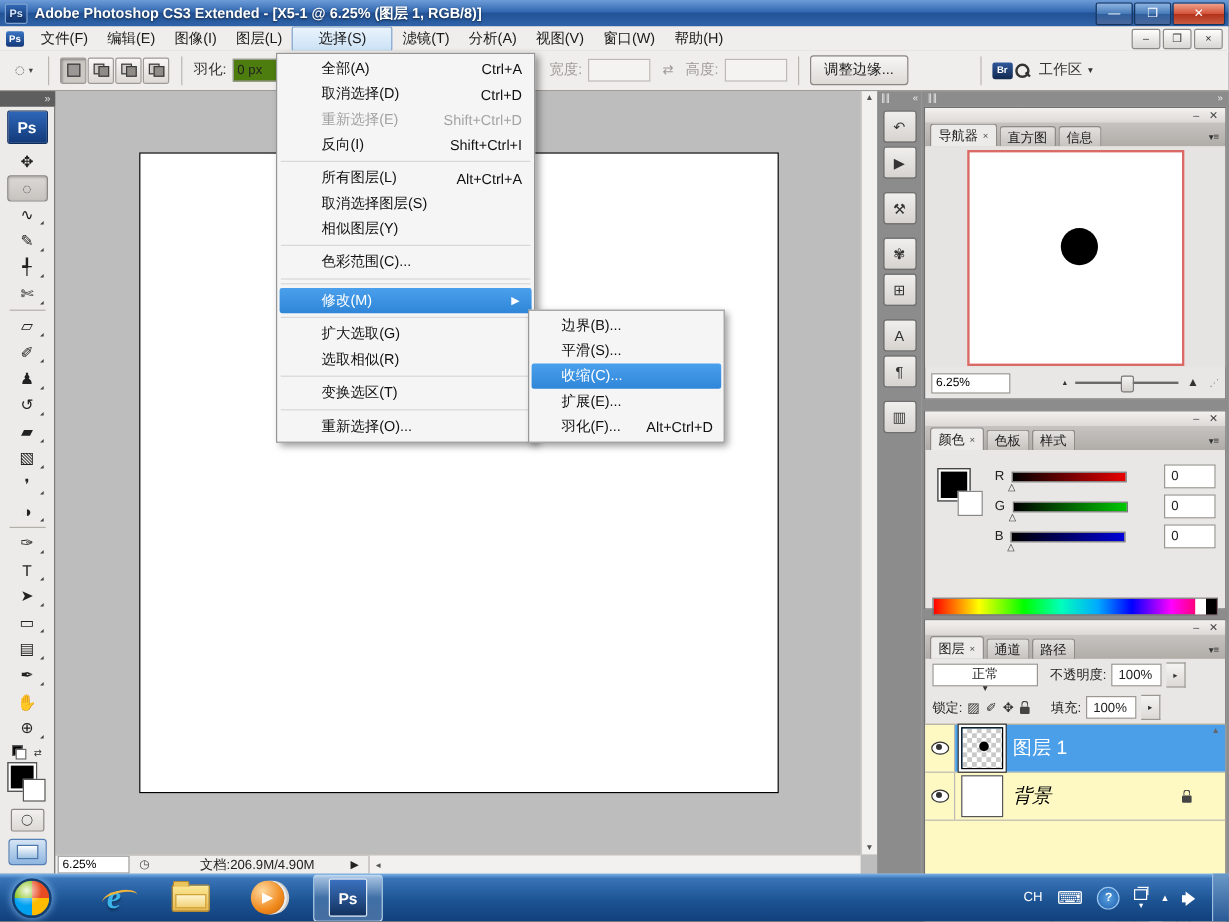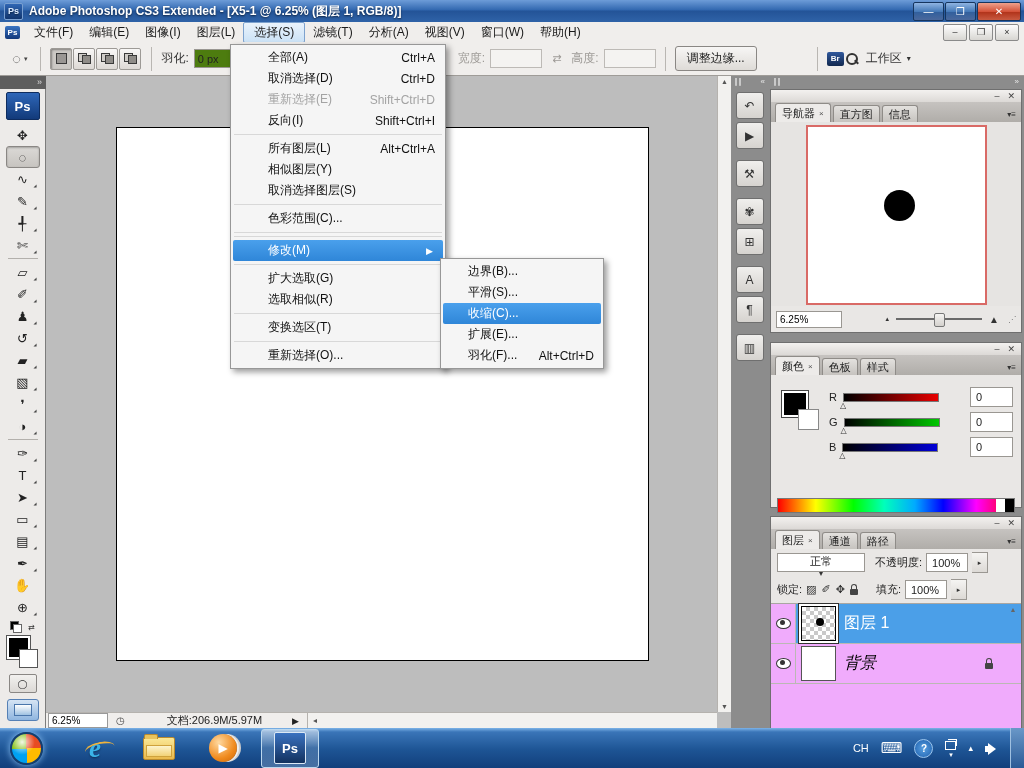--- a/index.html
+++ b/index.html
@@ -20,21 +20,21 @@
     background:linear-gradient(#8fb4e2,#467ab8 50%,#305f9d 51%,#4a689c);text-shadow:none;}
   .win-btn.close{width:42px;background:linear-gradient(#efa18c,#d4533a 50%,#b03118 51%,#c85a41);}
   
   .menubar{position:absolute;left:0;top:22px;width:1024px;height:20px;background:#f0eeec;
     border-bottom:1px solid #cbc8c4;display:flex;align-items:center;font-size:12px;color:#1a1a1a;}
   .ps-mini{width:15px;height:13px;background:linear-gradient(#3a74c2,#13387a);color:#fff;
     font-size:8px;font-weight:bold;display:flex;align-items:center;justify-content:center;
     margin:0 6px 0 5px;border-radius:2px;flex:none;}
   .menu-item{padding:2px 8px;white-space:nowrap;}
   .menu-item.open{background:linear-gradient(#eaf3fc,#cbe2f6);border:1px solid #7da2ce;
-    border-radius:2px;padding:1px 10px;}
+    border-radius:2px;padding:1px 21px;}
   .mdi-btns{margin-left:auto;display:flex;gap:2px;margin-right:5px;}
   .mdi-btn{width:22px;height:15px;border:1px solid #8a8a8a;border-radius:2px;color:#333;
     background:linear-gradient(#fdfdfd,#d8d6d2);font-size:9px;display:flex;align-items:center;justify-content:center;}
   
   .optionsbar{position:absolute;left:0;top:42px;width:1024px;height:34px;background:#f0eeec;
     border-bottom:1px solid #9f9c98;display:flex;align-items:center;font-size:12px;color:#333;
     padding-left:8px;box-sizing:border-box;}
   .osep{width:1px;height:24px;background:#b9b6b2;margin:0 9px;flex:none;}
   .tool-preview{display:flex;align-items:center;gap:3px;padding:1px 4px;}
   .tool-preview .g{font-size:15px;}
@@ -163,21 +163,21 @@
     align-items:center;justify-content:space-between;padding:0 5px;box-sizing:border-box;flex-direction:column;}
   .blend-box .dd{font-size:8px;color:#333;}
   .val-box{width:42px;height:19px;background:#fff;border:1px solid #9a9792;display:flex;
     align-items:center;padding-left:5px;box-sizing:border-box;}
   .spin{width:15px;height:19px;border:1px solid #9a9792;border-left:none;
     background:linear-gradient(#f5f4f2,#dcd9d5);font-size:7px;display:flex;align-items:center;justify-content:center;color:#333;}
   .lockicons{display:flex;align-items:center;gap:5px;font-size:11px;color:#333;}
   .lock-css{width:8px;height:6px;background:#444;border-radius:1px;position:relative;margin-top:4px;display:inline-block;}
   .lock-css::before{content:'';position:absolute;left:1px;top:-5px;width:4px;height:4px;
     border:1.5px solid #444;border-bottom:none;border-radius:3px 3px 0 0;}
-  .lay-list{border-top:1px solid #a9a6a2;border-bottom:1px solid #a9a6a2;height:147px;position:relative;background:#f0abfc;}
+  .lay-list{border-top:1px solid #a9a6a2;border-bottom:1px solid #a9a6a2;height:147px;position:relative;background:#fef9c3;}
   .lrow{height:39px;display:flex;align-items:stretch;border-bottom:1px solid #bbb8b4;}
   .eye-cell{width:24px;border-right:1px solid #bbb8b4;display:flex;align-items:center;justify-content:center;flex:none;}
   .eye{width:13px;height:9px;border:1px solid #333;border-radius:50%;background:#fff;position:relative;}
   .eye::after{content:'';position:absolute;left:3px;top:1px;width:5px;height:5px;background:#333;border-radius:50%;}
   .lmain{flex:1;display:flex;align-items:center;gap:8px;padding-left:5px;}
   .lrow.selected .lmain{background:#4b9fe8;color:#fff;}
   .lthumb{width:33px;height:33px;background:#fff;border:1px solid #555;flex:none;position:relative;}
   .lthumb.checker{background:repeating-conic-gradient(#c9c9c9 0% 25%,#ffffff 0% 50%) 0 0/8px 8px;
     border:1px solid #000;box-shadow:0 0 0 2px #fff,0 0 0 3px #333;}
   .lthumb.checker::after{content:'';position:absolute;left:42%;top:34%;width:8px;height:8px;background:#000;border-radius:50%;}
@@ -341,21 +341,21 @@
     <span class="canvas-dot"></span>
   </div>
   <div class="vscroll">
     <span>▲</span>
     <span>▼</span>
   </div>
 
   <div class="docstatus">
     <input class="zoom-field" value="6.25%" style="">
     <span class="clock">◷</span>
-    <span class="doc-info">文档:206.9M/5.97M</span>
+    <span class="doc-info">文档:206.9M/4.90M</span>
     <span class="st-arrow">▶</span>
     <span class="hscroll">
       <span>◂</span>
     </span>
   </div>
 
   <div class="toolbox">
     <div class="tb-header">»</div>
     <div class="tb-body">
       <div class="tb-ps">Ps</div>
@@ -669,24 +669,24 @@
     <div class="mi">
         <span>反向(I)</span>
         <span class="sc">Shift+Ctrl+I</span>
       </div>
     <div class="msep"></div>
     <div class="mi">
         <span>所有图层(L)</span>
         <span class="sc">Alt+Ctrl+A</span>
       </div>
     <div class="mi">
+        <span>取消选择图层(S)</span>
+      </div>
+    <div class="mi">
         <span>相似图层(Y)</span>
-      </div>
-    <div class="mi">
-        <span>取消选择图层(S)</span>
       </div>
     <div class="msep"></div>
     <div class="mi">
         <span>色彩范围(C)...</span>
       </div>
     <div class="msep"></div>
     <div class="msep"></div>
     <div class="mi hl">
         <span>修改(M)</span>
         <span class="arrow">▶</span>

